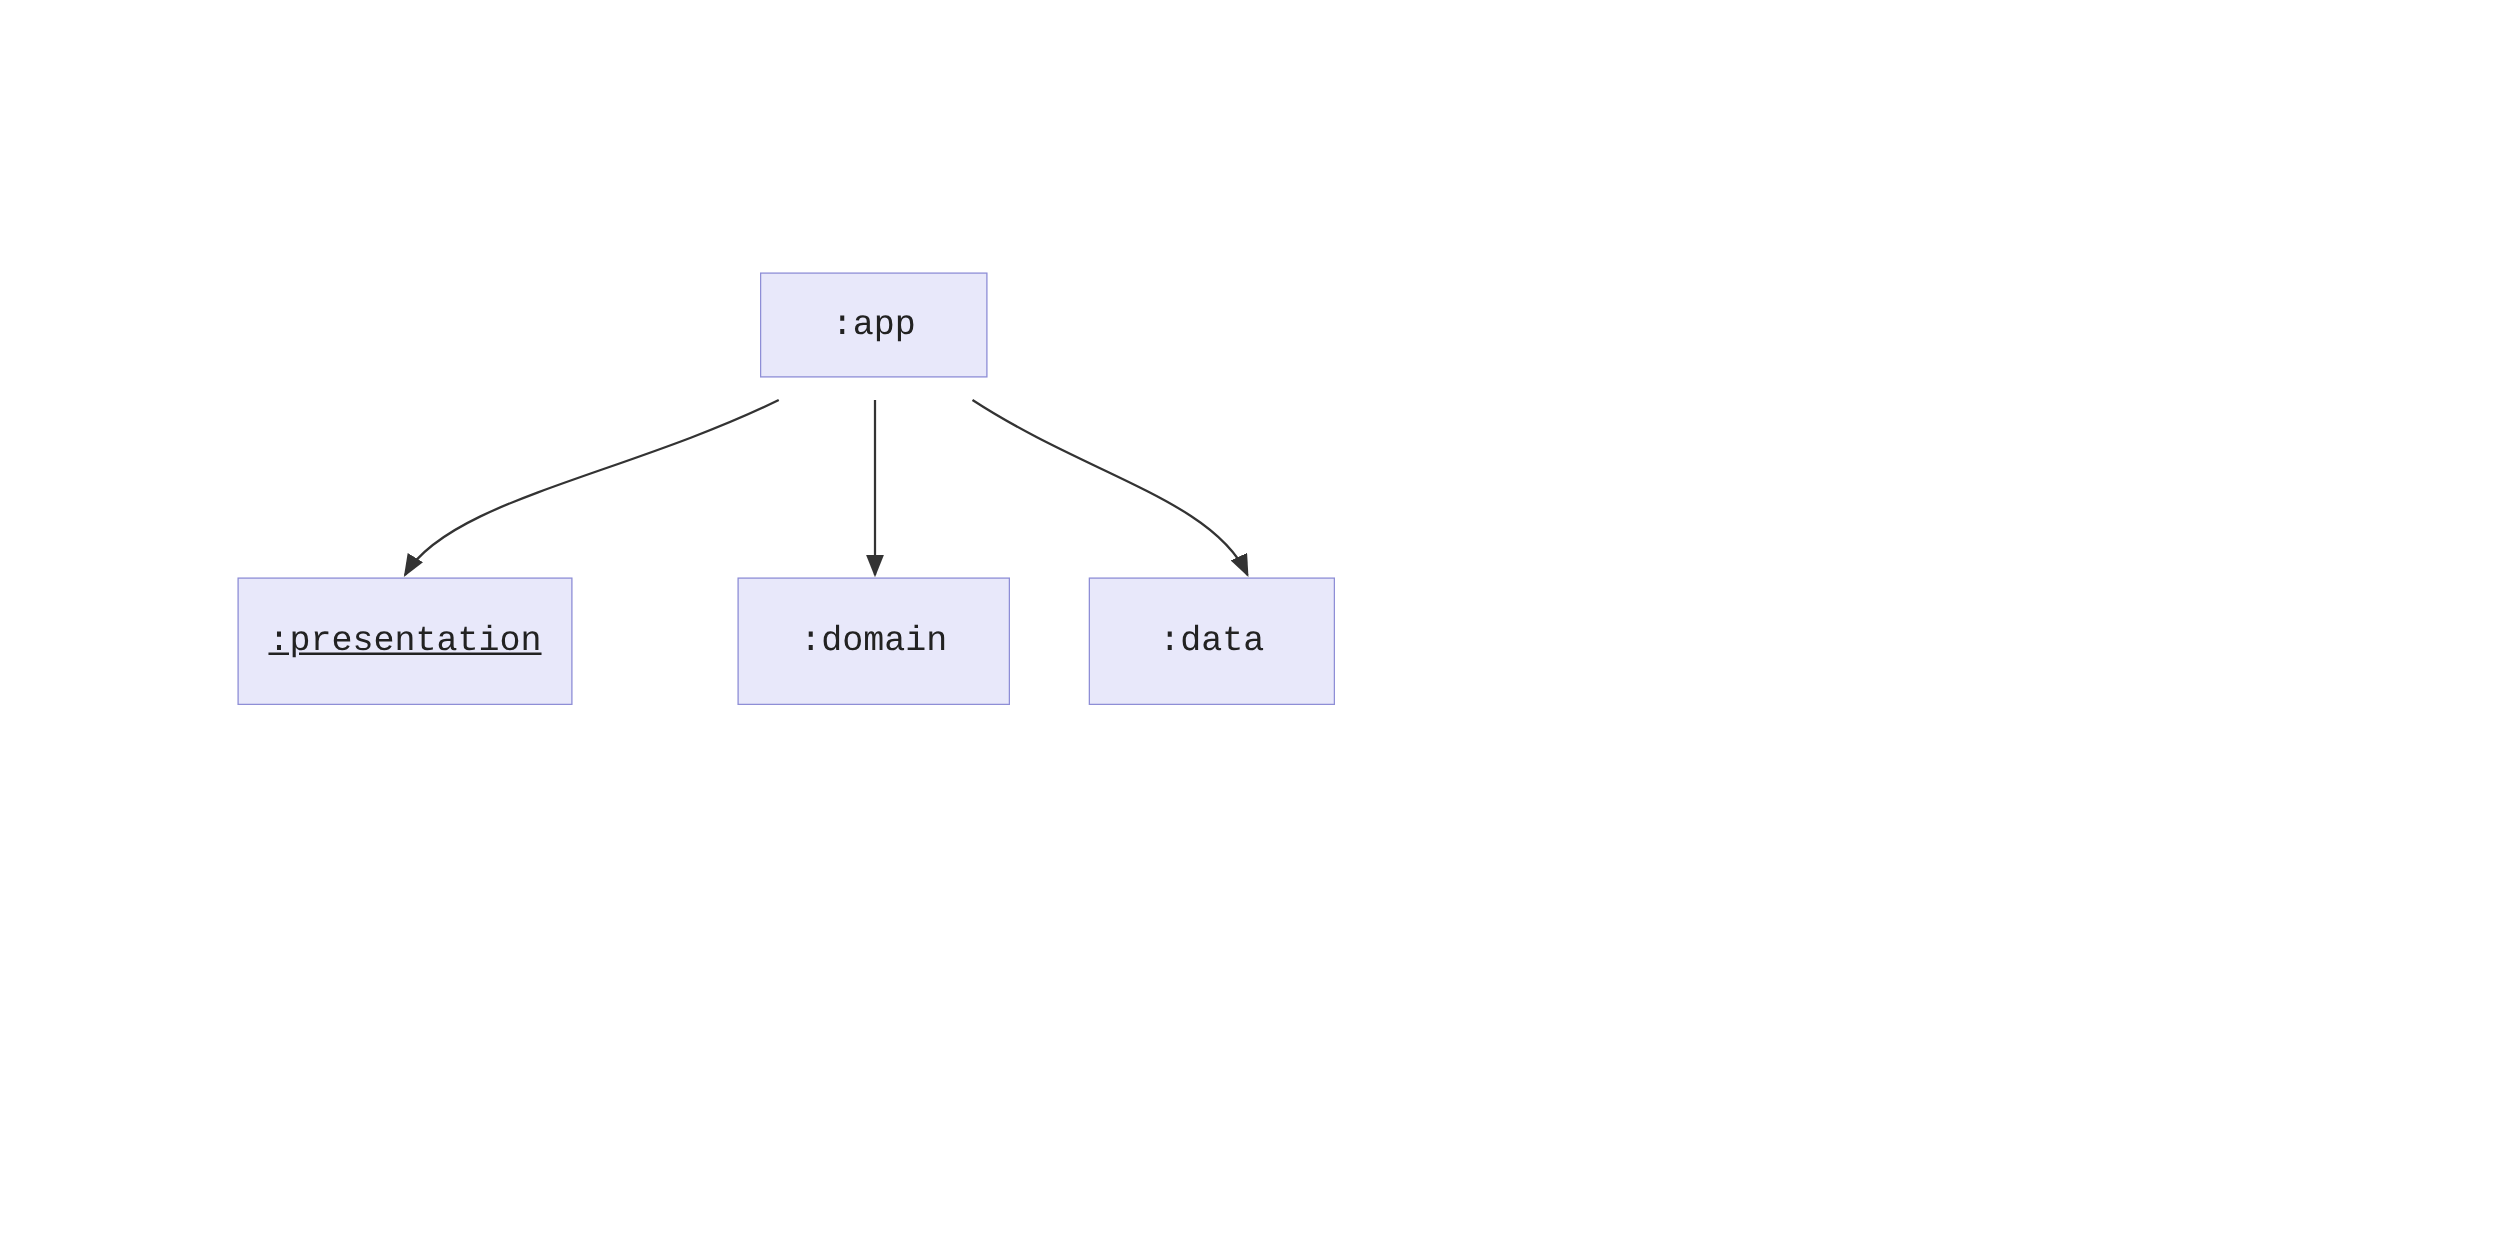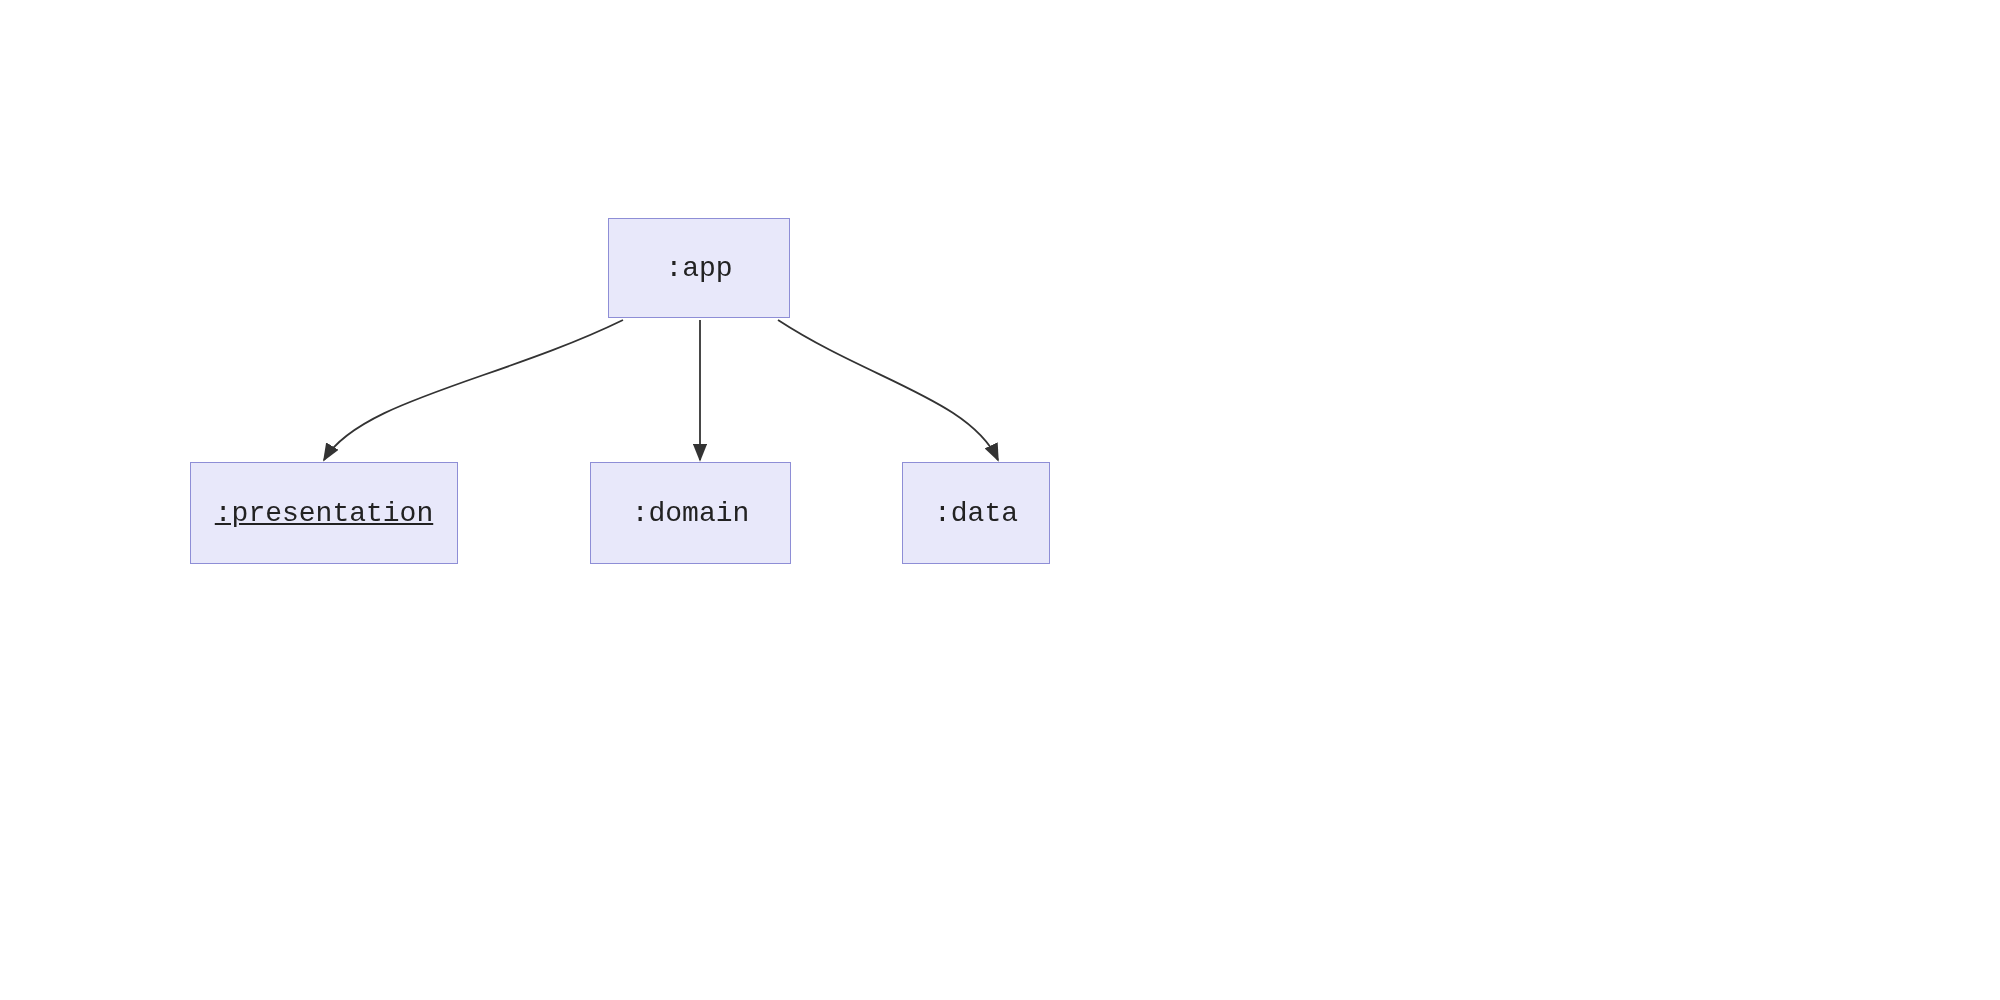--- a/index.html
+++ b/index.html
@@ -39,27 +39,27 @@
     </marker>
   </defs>
 
   <path d="M 623 320 C 500 380, 360 400, 324 460" stroke="#333333" stroke-width="1.8" fill="none" marker-end="url(#arrowhead)"></path>
 
   <path d="M 700 320 L 700 460" stroke="#333333" stroke-width="1.8" fill="none" marker-end="url(#arrowhead)"></path>
 
   <path d="M 778 320 C 870 380, 970 400, 998 460" stroke="#333333" stroke-width="1.8" fill="none" marker-end="url(#arrowhead)"></path>
 </svg>
 
-<div class="node" style="left:608px; top:218px; width:182px; height:100px;">
+<div class="node" style="left:608px; top:218px; width:182px; height:84px;">
   <span>:app</span>
 </div>
 
 <div class="node" style="left:190px; top:462px; width:268px; height:102px;text-decoration:underline;">
   <span>:presentation</span>
 </div>
 
-<div class="node" style="left:590px; top:462px; width:201px; height:102px;">
+<div class="node" style="left:590px; top:462px; width:218px; height:102px;">
   <span>:domain</span>
 </div>
 
-<div class="node" style="left:902px; top:462px; width:148px; height:102px;">
+<div class="node" style="left:871px; top:462px; width:197px; height:102px;">
   <span>:data</span>
 </div>
 
 </body></html>

